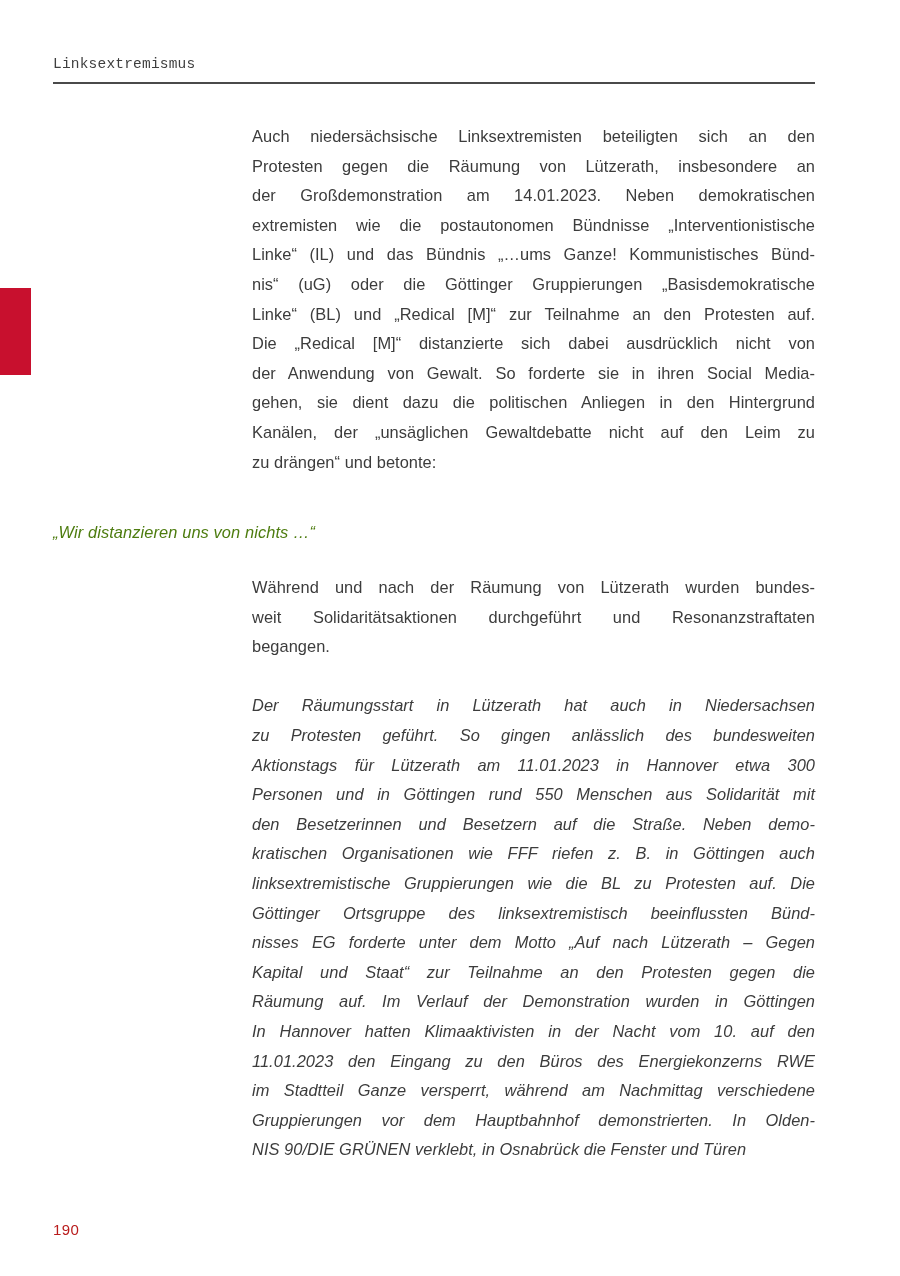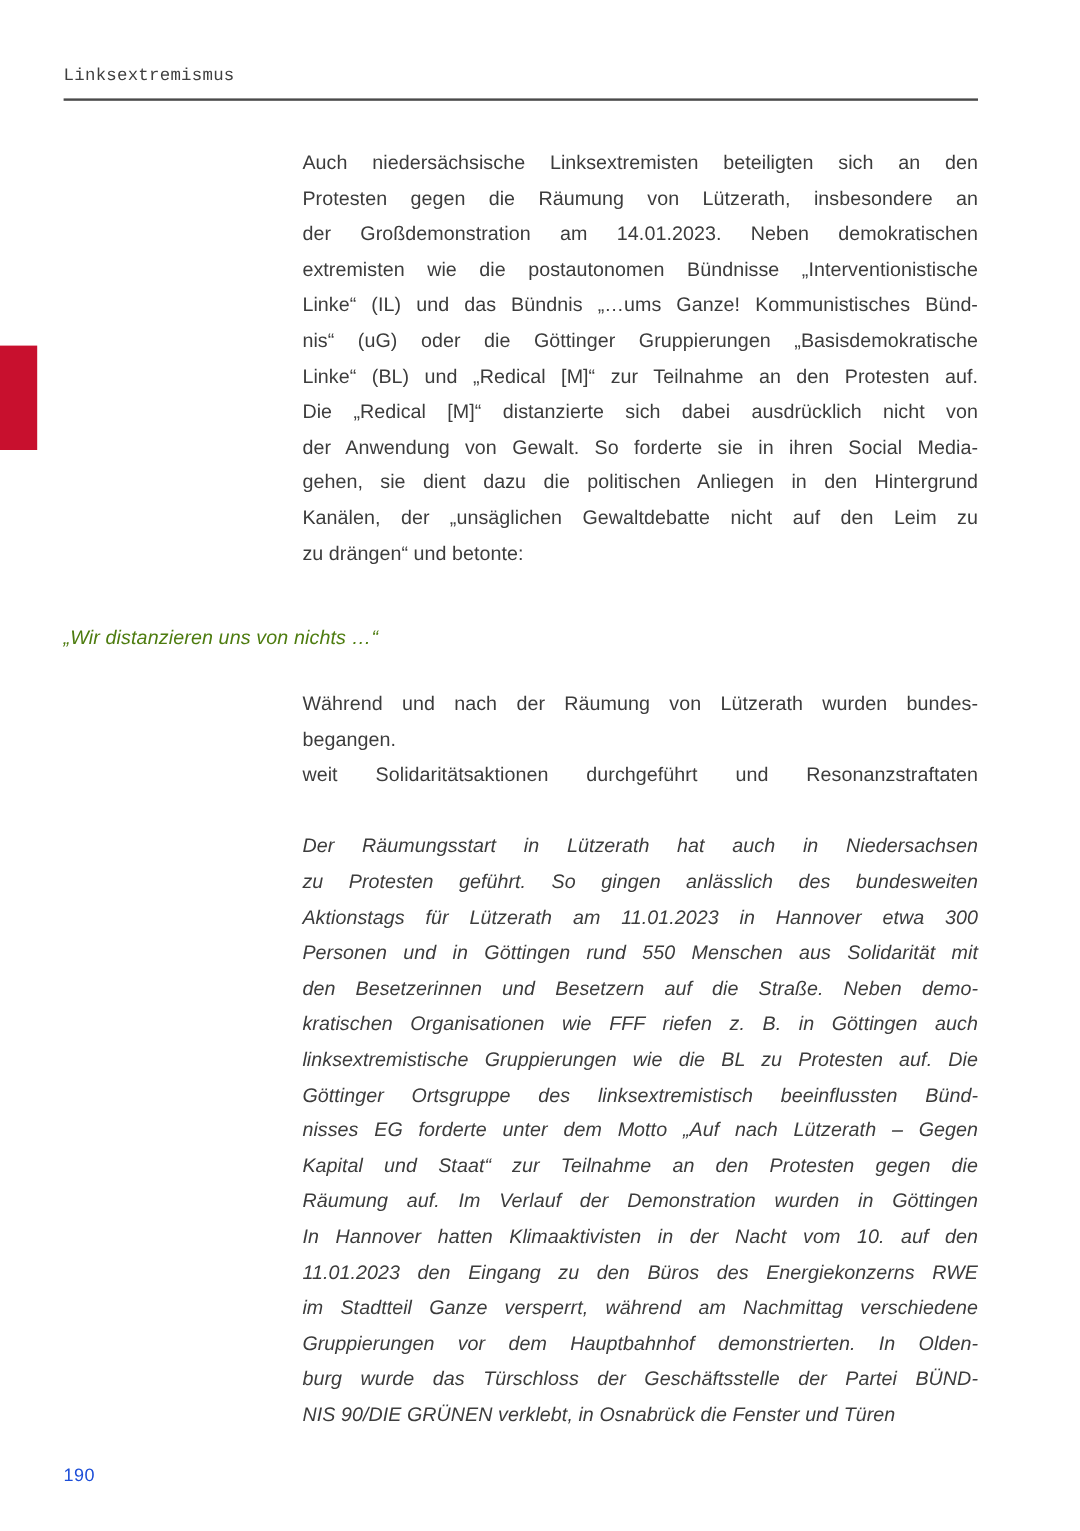--- a/index.html
+++ b/index.html
@@ -109,21 +109,21 @@
     top: 573px;
     width: 563px;
   }
 
   
   .folio {
     position: absolute;
     left: 53px;
     top: 1221px;
     font-size: 15px;
-    color: #1d4ed8;
+    color: #b91c1c;
     letter-spacing: 0.4px;
   }
 </style>
 </head>
 <body>
 
 <div class="page">
 
   <div class="side-tab" style="background: rgb(200, 16, 46);"></div>
 
@@ -147,39 +147,38 @@
         <span class="ln">Kanälen, der „unsäglichen Gewaltdebatte nicht auf den Leim zu</span>
         <span class="ln last">zu drängen“ und betonte:</span>
       </p>
   </div>
 
   <div class="pull-quote" style="color: #4d7c0f;">„Wir distanzieren uns von nichts …“</div>
 
   <div class="text-column-2">
     <p class="para">
         <span class="ln">Während und nach der Räumung von Lützerath wurden bundes-</span>
+        <span class="ln">weit Solidaritätsaktionen durchgeführt und Resonanzstraftaten</span>
         <span class="ln last">begangen.</span>
-        <span class="ln">weit Solidaritätsaktionen durchgeführt und Resonanzstraftaten</span>
       </p>
     <p class="para">
         <span class="ln">Der Räumungsstart in Lützerath hat auch in Niedersachsen</span>
         <span class="ln">zu Protesten geführt. So gingen anlässlich des bundesweiten</span>
         <span class="ln">Aktionstags für Lützerath am 11.01.2023 in Hannover etwa 300</span>
         <span class="ln">Personen und in Göttingen rund 550 Menschen aus Solidarität mit</span>
         <span class="ln">den Besetzerinnen und Besetzern auf die Straße. Neben demo-</span>
         <span class="ln">kratischen Organisationen wie FFF riefen z. B. in Göttingen auch</span>
         <span class="ln">linksextremistische Gruppierungen wie die BL zu Protesten auf. Die</span>
         <span class="ln">Göttinger Ortsgruppe des linksextremistisch beeinflussten Bünd-</span>
         <span class="ln">nisses EG forderte unter dem Motto „Auf nach Lützerath – Gegen</span>
         <span class="ln">Kapital und Staat“ zur Teilnahme an den Protesten gegen die</span>
         <span class="ln">Räumung auf. Im Verlauf der Demonstration wurden in Göttingen</span>
         <span class="ln">In Hannover hatten Klimaaktivisten in der Nacht vom 10. auf den</span>
         <span class="ln">11.01.2023 den Eingang zu den Büros des Energiekonzerns RWE</span>
         <span class="ln">im Stadtteil Ganze versperrt, während am Nachmittag verschiedene</span>
         <span class="ln">Gruppierungen vor dem Hauptbahnhof demonstrierten. In Olden-</span>
-        <span class="ln">burg wurde das Türschloss der Geschäftsstelle der Partei BÜND-</span>
         <span class="ln last">NIS 90/DIE GRÜNEN verklebt, in Osnabrück die Fenster und Türen</span>
       </p>
   </div>
 
   <div class="folio">190</div>
 
 </div>
 
 </body></html>

